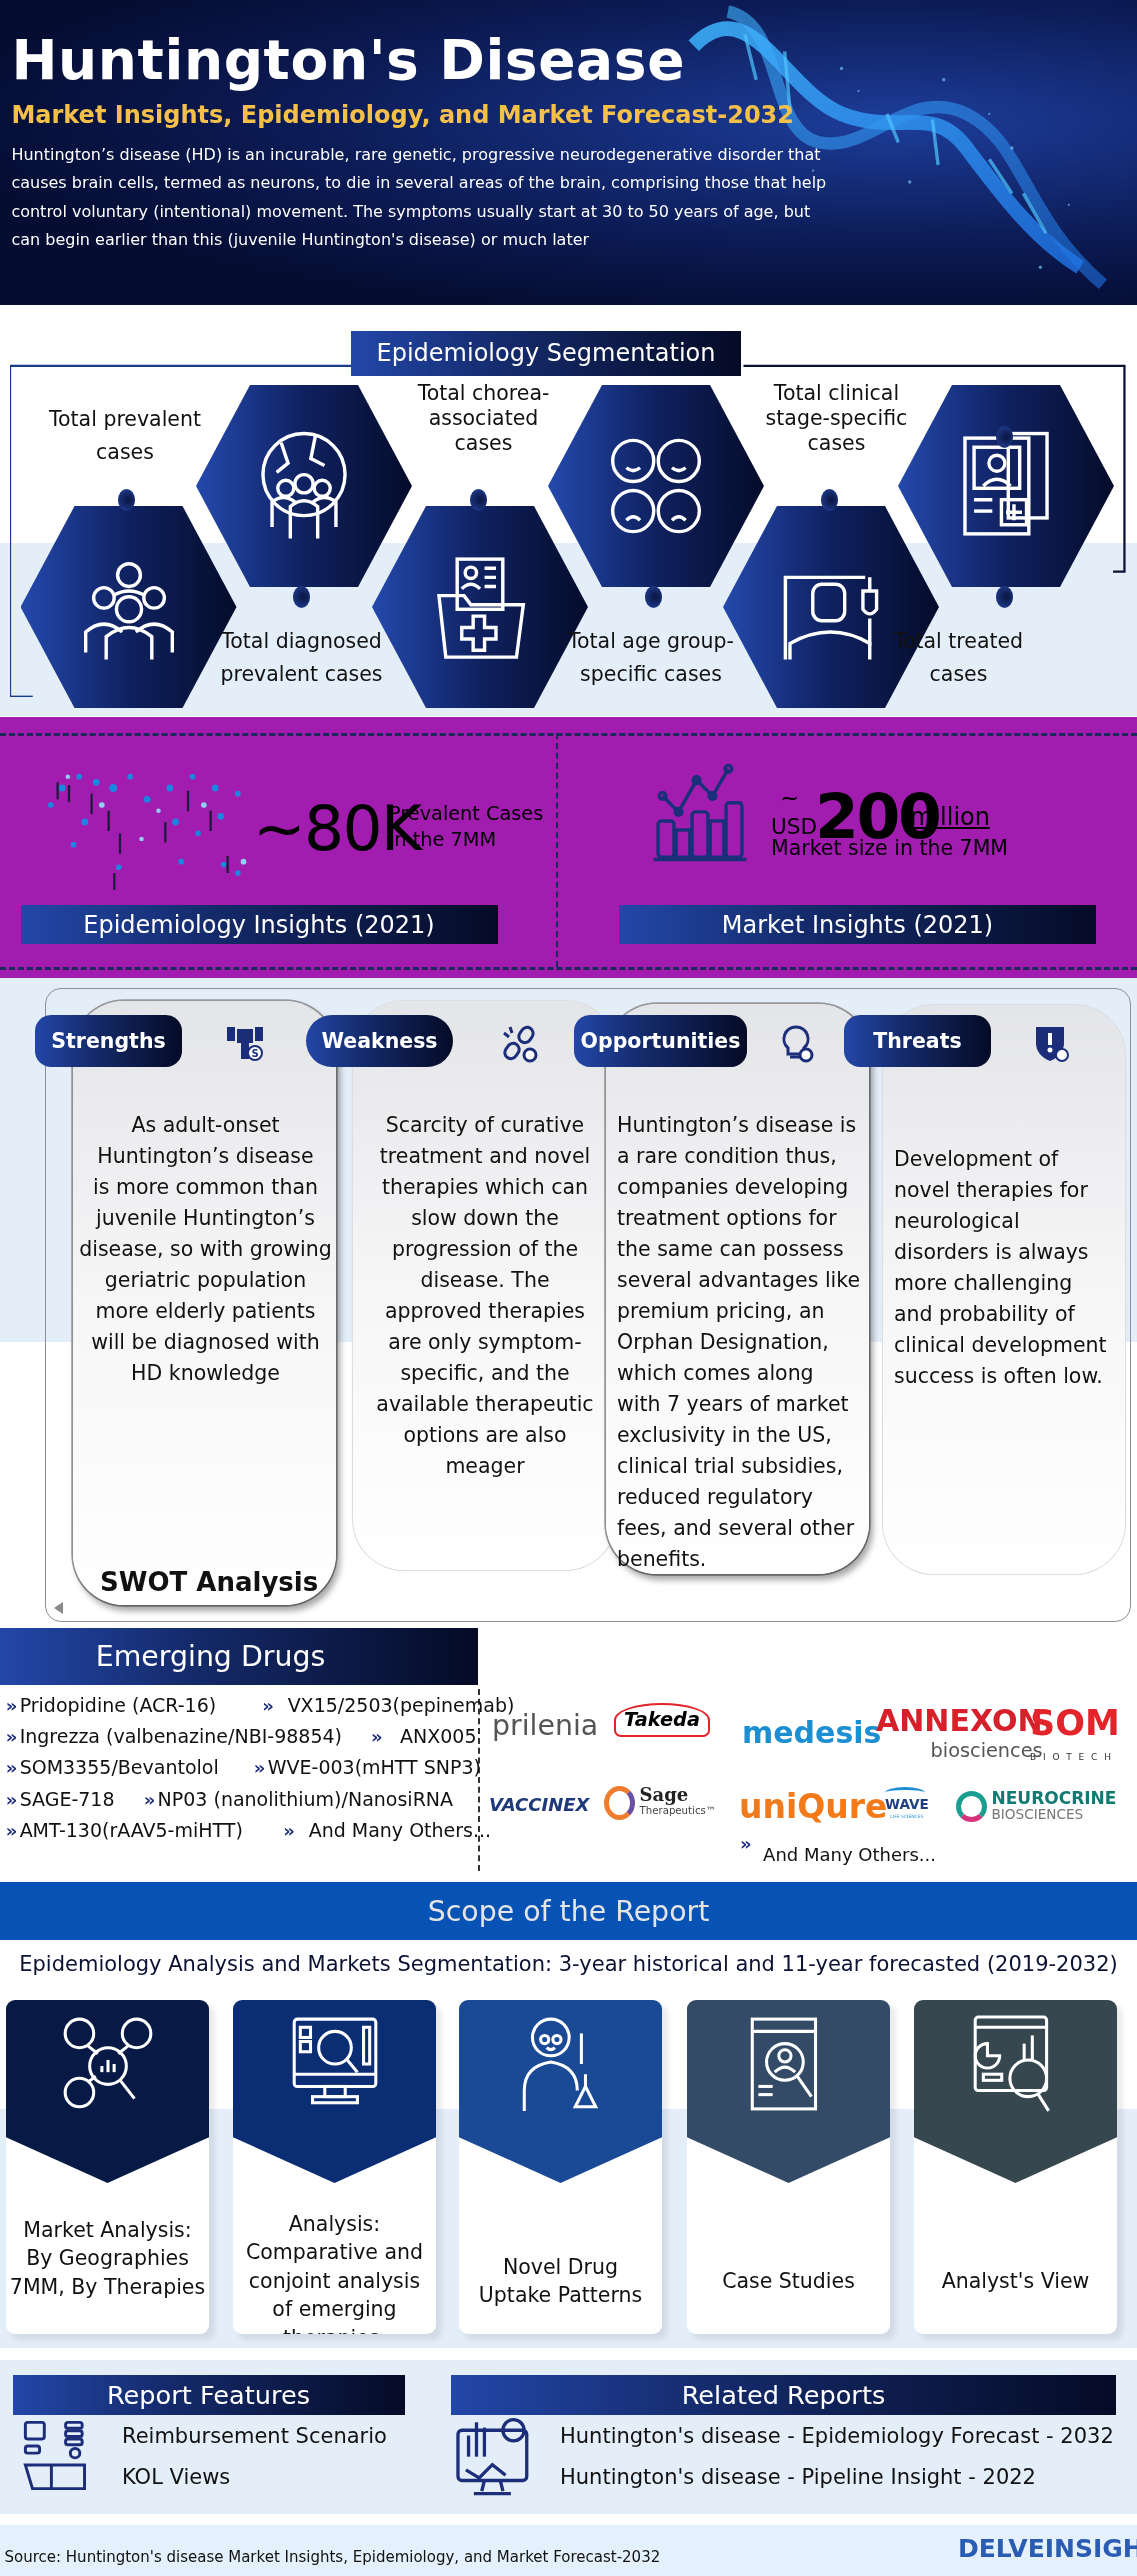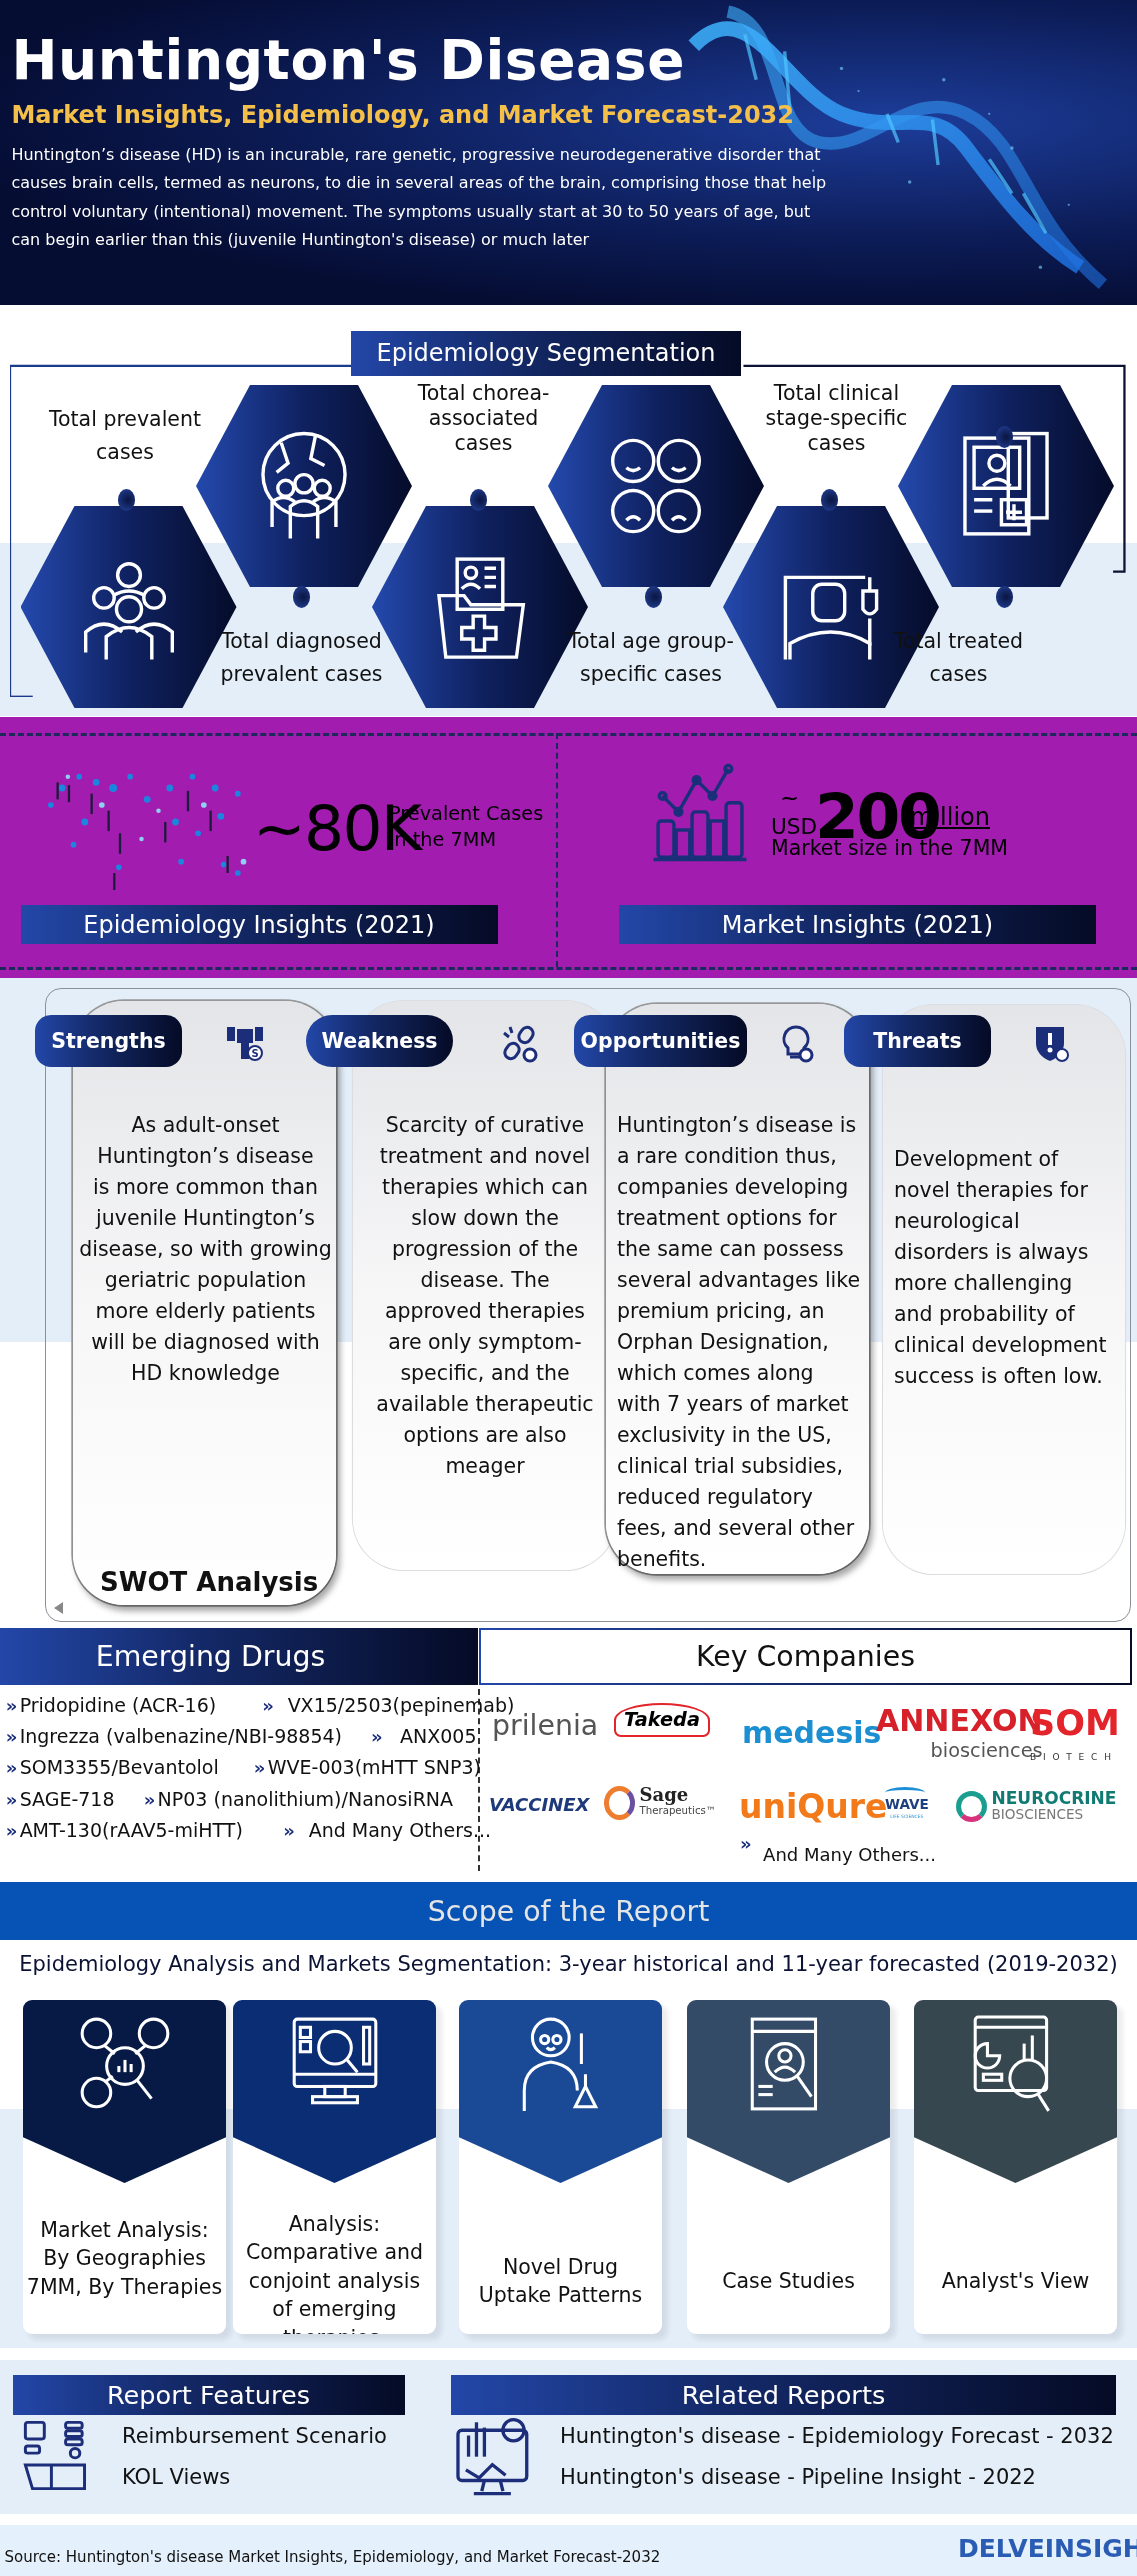--- a/index.html
+++ b/index.html
@@ -409,21 +409,20 @@
     <div>and probability of</div>
     <div>clinical development</div>
     <div>success is often low.</div>
   </div>
 
   <div class="abs" style="left:54px; top:624px; width:0; height:0; border-top:6.8px solid transparent; border-bottom:6.8px solid transparent; border-right:9px solid #888;"></div>
 </div>
 
 <div id="drugs" class="abs">
   <div id="drugs-bar" class="abs grad-bar">Emerging Drugs</div>
-  <div id="companies-bar" class="abs">Key Companies</div>
   <div class="divider"></div>
 
   <div class="drug-row" style="top:73px;">
     <span class="chev">»</span><span>Pridopidine (ACR-16)</span>
     <span style="display:inline-block; width:34px;"></span>
     <span class="chev">»</span><span style="margin-left:11.4px;">VX15/2503(pepinemab)</span>
   </div>
   <div class="drug-row" style="top:104px;">
     <span class="chev">»</span><span>Ingrezza (valbenazine/NBI-98854)</span>
     <span style="display:inline-block; width:17px;"></span>
@@ -481,21 +480,21 @@
     <span class="chev">»</span>
     <span style="position:relative; top:11.4px; margin-left:3.4px;">And Many Others...</span>
   </div>
 </div>
 
 <div id="scope" class="abs">
   <div class="bg-low"></div>
   <div id="scope-bar" class="abs">Scope of the Report</div>
   <div id="scope-sub" class="abs">Epidemiology Analysis and Markets Segmentation: 3-year historical and 11-year forecasted (2019-2032)</div>
 
-  <div class="scope-card" style="left:23px;">
+  <div class="scope-card" style="left:6px;">
     <div class="scope-head" style="background:#061a45;">
       <svg viewBox="0 0 100 100" fill="none" stroke="#fff" stroke-width="3">
         <circle cx="22" cy="20" r="14"></circle>
           <circle cx="78" cy="20" r="14"></circle>
           <circle cx="22" cy="78" r="14"></circle>
           <circle cx="50" cy="52" r="18"></circle>
         <line x1="30" y1="32" x2="40" y2="40"></line>
           <line x1="70" y1="32" x2="60" y2="40"></line>
           <line x1="30" y1="68" x2="38" y2="62"></line>
           <line x1="62" y1="66" x2="76" y2="84"></line>

